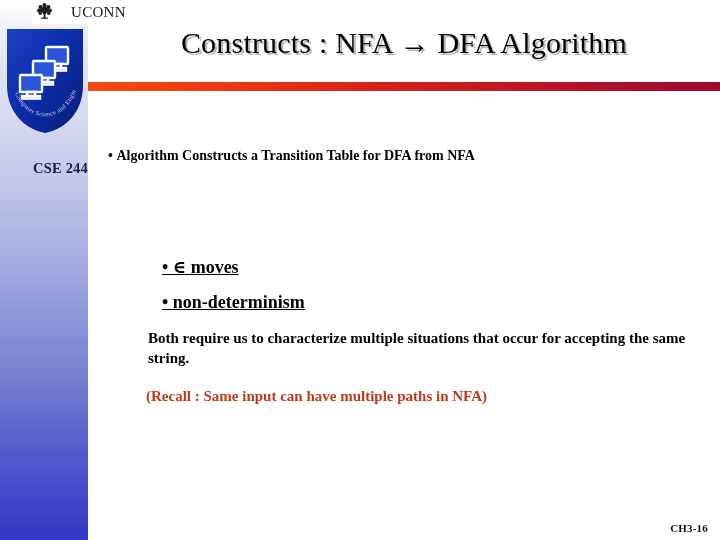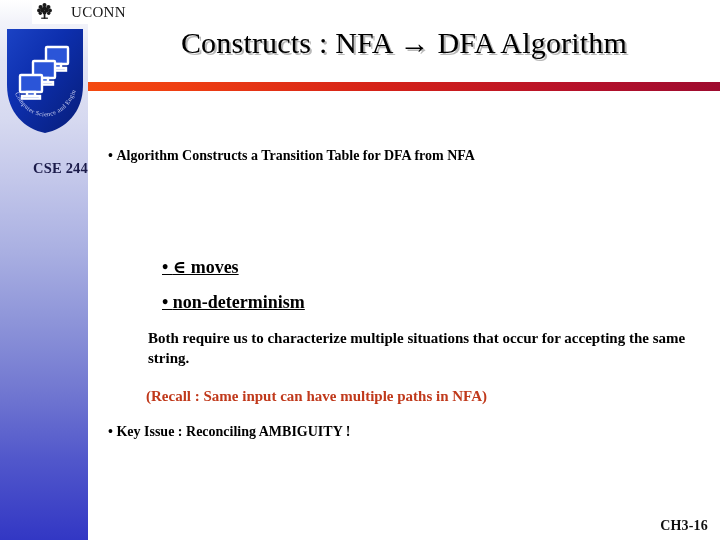--- a/index.html
+++ b/index.html
@@ -147,21 +147,21 @@
     content: "\2022\00a0";
   }
   .green { color: #00bb00; }
 
   
   #slide-number {
     position: absolute;
     right: 12px;
     bottom: 6px;
     font-family: "Liberation Serif", "DejaVu Serif", serif;
-    font-size: 14px;
+    font-size: 11px;
     font-weight: bold;
     color: #111111;
     letter-spacing: 0.2px;
   }
 </style>
 </head>
 <body>
 
 <div id="slide">
 
@@ -238,18 +238,17 @@
 
 
     <div class="line lvl2 bullet-dot" style="top:116px;">∈ moves</div>
 
     <div class="line lvl2 bullet-dot" style="top:152px;">non-determinism</div>
 
     <div class="line recall" style="top:248px;">(Recall : Same input can have multiple paths in NFA)</div>
 
     <div class="line para" style="top:188px;">Both require us to characterize multiple situations that occur for accepting the same string.</div>
 
-    <div class="line lvl1 bullet-dot" style="top:284px;">Key Issue :  Reconciling AMBIGUITY !</div>
   </div>
 
   <div id="slide-number">CH3-16</div>
 
 </div>
 
 </body></html>

